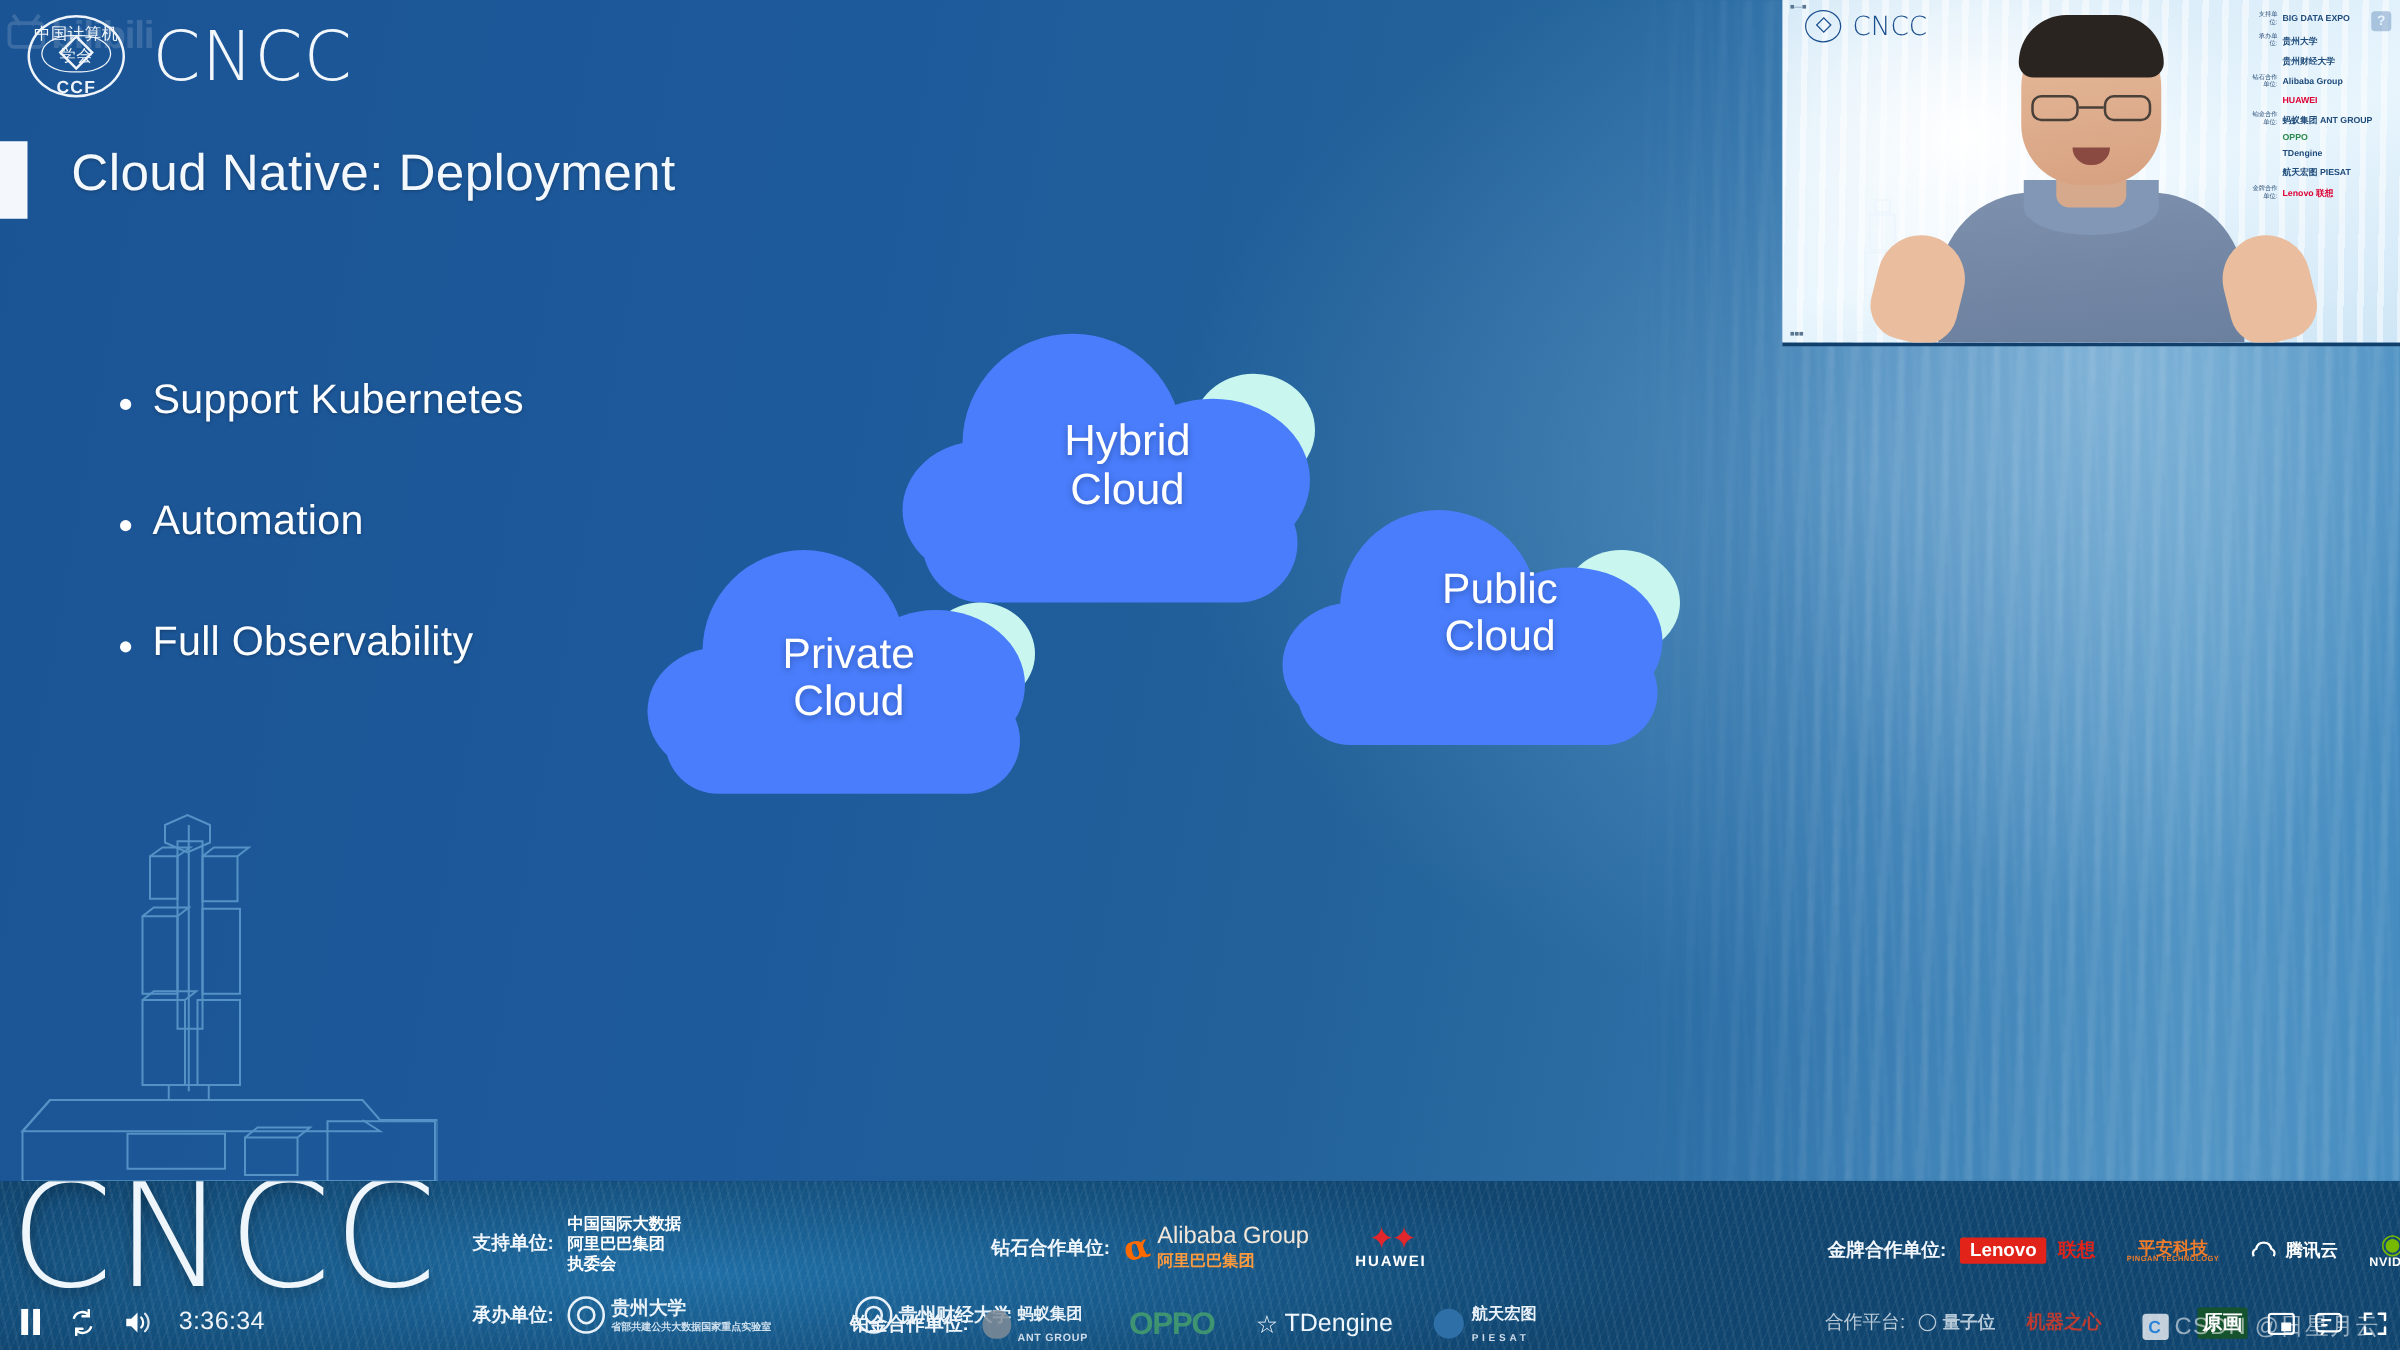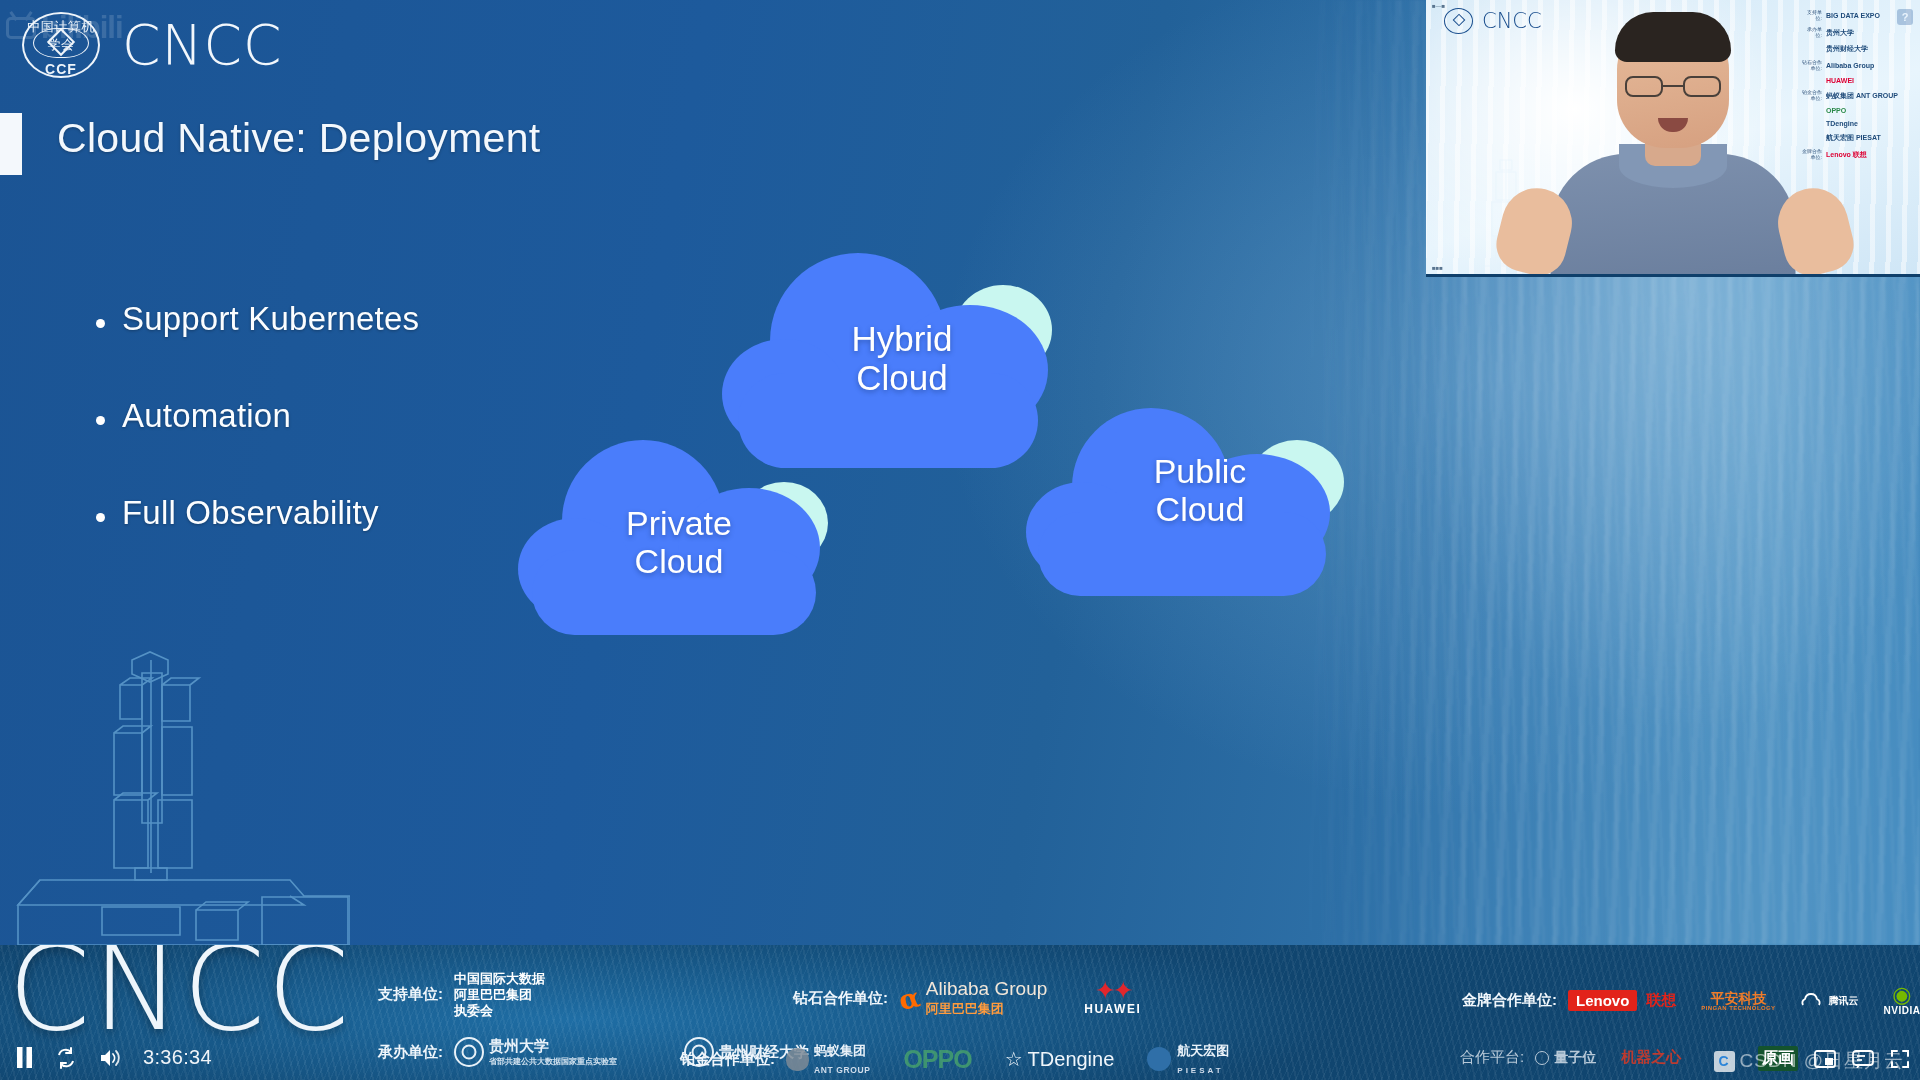--- a/index.html
+++ b/index.html
@@ -126,21 +126,21 @@
   .tdengine { display:flex; align-items:center; gap:5px; font-size:20px; color:#f0f6fb; font-weight:500; }
   .piesat { display:flex; align-items:center; gap:6px; }
   .piesat .globe { width:24px; height:24px; border-radius:50%; background:#2f6fa8; position:relative; }
   .piesat .tx1 { font-size:13px; color:#eaf2f9; font-weight:700; }
   .piesat .tx2 { font-size:8px; color:#cfdceb; letter-spacing:3px; }
 
   .lenovo { background:#e2231a; color:#fff; font-size:15px; font-weight:700; padding:2px 8px; border-radius:2px; }
   .lenovo-cn { color:#e2231a; font-size:15px; font-weight:700; margin-left:4px; }
   .pingan { color:#ef7c2a; font-size:14px; font-weight:800; line-height:1; text-align:center; }
   .pingan small { display:block; font-size:6px; letter-spacing:.4px; }
-  .tcloud { display:flex; align-items:center; gap:6px; color:#fff; font-size:10px; font-weight:600; }
+  .tcloud { display:flex; align-items:center; gap:6px; color:#fff; font-size:14px; font-weight:600; }
   .nvidia { text-align:center; }
   .nv-eye { font-size:22px; color:#76b900; line-height:.9; }
   .nv-word { font-size:10px; color:#fff; font-weight:800; letter-spacing:.5px; }
   .quantum { display:flex; align-items:center; gap:5px; color:#b8c9d8; font-size:14px; }
   .qbit-o { width:14px; height:14px; border:1.5px solid #b8c9d8; border-radius:50%; }
   .redlogo { color:#cf3a2a; font-size:15px; font-weight:700; opacity:.9; }
 
   
   #ctrl-left { position:absolute; left:16px; top:1046px; display:flex; align-items:center; gap:22px;
     color:#fff; z-index:30; }
@@ -265,21 +265,21 @@
       <div class="bullet">
         <span class="dot"></span>
         <span class="txt">Automation</span>
       </div>
       <div class="bullet">
         <span class="dot"></span>
         <span class="txt">Full Observability</span>
       </div>
     </div>
 
-    <div class="cloud" style="left:722px; top:253px; width:330px; height:215px;">
+    <div class="cloud" style="left:722px; top:267px; width:330px; height:215px;">
       <span class="back-blob" style="left:232px; top:32px; width:98px; height:90px;"></span>
       <div class="body">
         <i style="left:48px; top:0px; width:176px; height:176px;"></i>
         <i style="left:170px; top:52px; width:156px; height:130px;"></i>
         <i style="left:0px; top:86px; width:124px; height:110px;"></i>
         <i class="base" style="left:16px; top:120px; width:300px; height:95px; border-radius:52px;"></i>
       </div>
       <span class="label" style="left:60px; top:66px; width:240px; font-size:35px;">
         <span class="l1">Hybrid</span>
         <span class="l2">Cloud</span>

